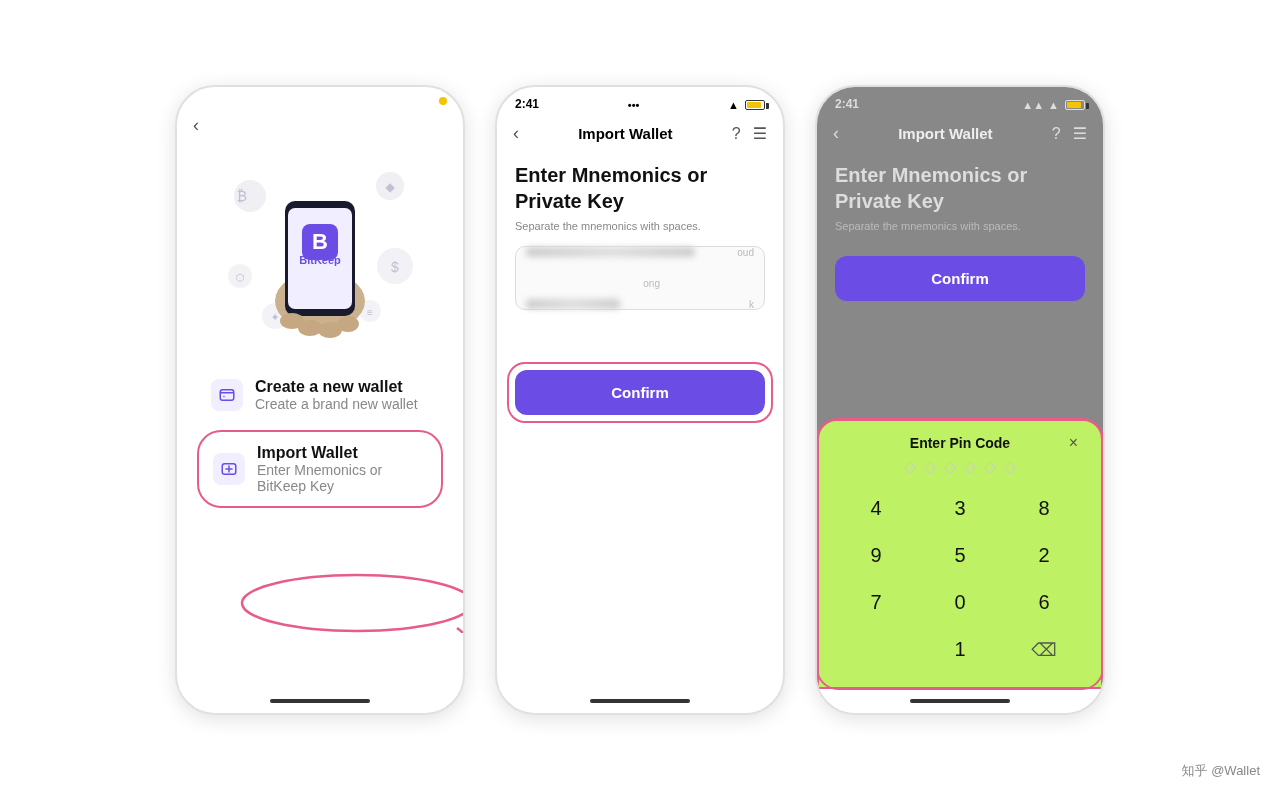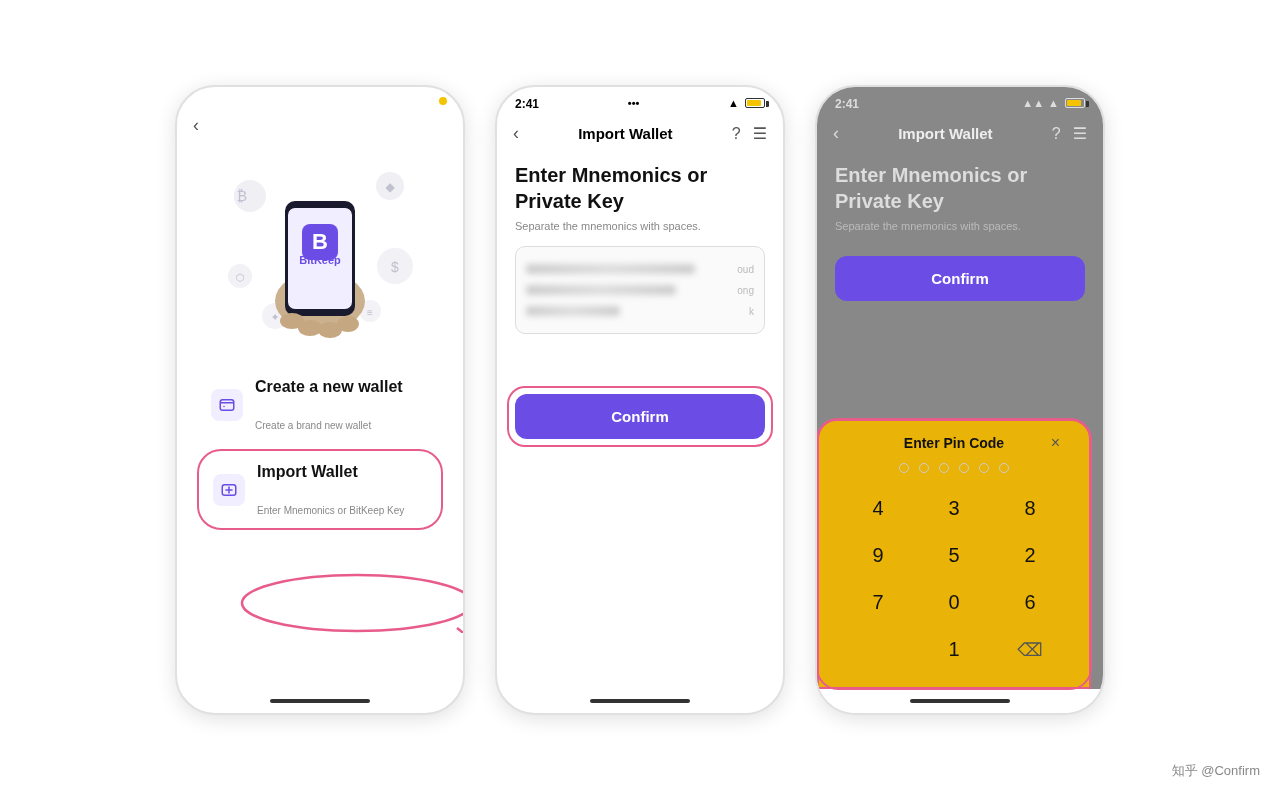--- a/index.html
+++ b/index.html
@@ -27,21 +27,21 @@
       flex-direction: column;
     }
     .phone-1 { width: 290px; height: 630px; }
     .phone-2 { width: 290px; height: 630px; }
     .phone-3 { width: 290px; height: 630px; }
 
     
     .status-bar {
       display: flex;
       justify-content: space-between;
-      align-items: flex-start;
+      align-items: flex-end;
       padding: 10px 18px 4px;
       font-size: 11px;
       font-weight: 600;
     }
     .status-time { font-size: 12px; font-weight: 700; }
     .status-icons { display: flex; gap: 4px; align-items: center; }
     .battery-icon {
       display: inline-block;
       width: 20px; height: 10px;
       border: 1.5px solid #333;
@@ -129,23 +129,22 @@
       color: #6b4de6;
       font-size: 14px;
       flex-shrink: 0;
     }
     .option-text .option-title {
       font-size: 16px;
       font-weight: 600;
       color: #111;
     }
     .option-text .option-sub {
-      font-size: 10px;
+      font-size: 14px;
       color: #888;
-      margin-top: 24px;
     }
     .home-indicator {
       height: 24px;
       display: flex;
       align-items: center;
       justify-content: center;
     }
     .home-bar {
       width: 100px; height: 4px;
       background: #333;
@@ -169,21 +168,21 @@
     .section-sub {
       font-size: 11px;
       color: #888;
       margin-bottom: 14px;
     }
     .mnemonic-blur {
       background: #fafafa;
       border: 1.5px solid #ddd;
       border-radius: 10px;
       padding: 10px;
-      height: 88px;
+      height: 64px;
       margin-bottom: 20px;
       display: flex;
       flex-direction: column;
       gap: 6px;
       justify-content: center;
     }
     .blur-line {
       height: 10px;
       background: linear-gradient(90deg, #ccc 0%, #ddd 50%, #ccc 100%);
       border-radius: 4px;
@@ -263,25 +262,25 @@
       border-radius: 12px;
       font-size: 15px;
       font-weight: 600;
       cursor: pointer;
       text-align: center;
     }
 
     
     .pin-panel {
       position: absolute;
-      bottom: 0; left: 0; right: 12px;
-      background: #eab308;
+      bottom: 0; left: 0; right: 0;
+      background: #bef264;
       border-radius: 20px 20px 0 0;
       border: 2.5px solid #e85c8a;
-      padding: 14px 23px 16px;
+      padding: 14px 17px 16px;
       z-index: 10;
     }
     .pin-header {
       display: flex;
       align-items: center;
       justify-content: center;
       position: relative;
       margin-bottom: 12px;
     }
     .pin-title {
@@ -471,21 +470,21 @@
     <div class="section-title">Enter Mnemonics or<br>Private Key</div>
     <div class="section-sub">Separate the mnemonics with spaces.</div>
 
     <div class="mnemonic-blur">
       <div style="display:flex; justify-content:space-between; align-items:center;">
         <div style="flex:1;">
           <div class="blur-line blur-line-1"></div>
         </div>
         <div style="width:40px; text-align:right; font-size:10px; color:#bbb;">oud</div>
       </div>
-      <div style="display:flex; justify-content:center; align-items:center; margin-top:4px;">
+      <div style="display:flex; justify-content:center; align-items:center; margin-top:4px;flex-direction:column;">
         <div style="flex:1;">
           <div class="blur-line blur-line-2"></div>
         </div>
         <div style="width:40px; text-align:right; font-size:10px; color:#bbb;">ong</div>
       </div>
       <div style="display:flex; justify-content:space-between; align-items:center; margin-top:4px;">
         <div style="flex:1;">
           <div class="blur-line blur-line-3"></div>
         </div>
         <div style="width:40px; text-align:right; font-size:10px; color:#bbb;">k</div>
@@ -569,13 +568,13 @@
         <div class="pin-backspace">⌫</div>
       </div>
     </div>
   </div>
 
   <div class="home-indicator" style="background:#fff;">
     <div class="home-bar"></div>
   </div>
 </div>
 
-<div class="watermark">知乎 @Confirm</div>
+<div class="watermark">知乎 @Wallet</div>
 
 </body></html>

